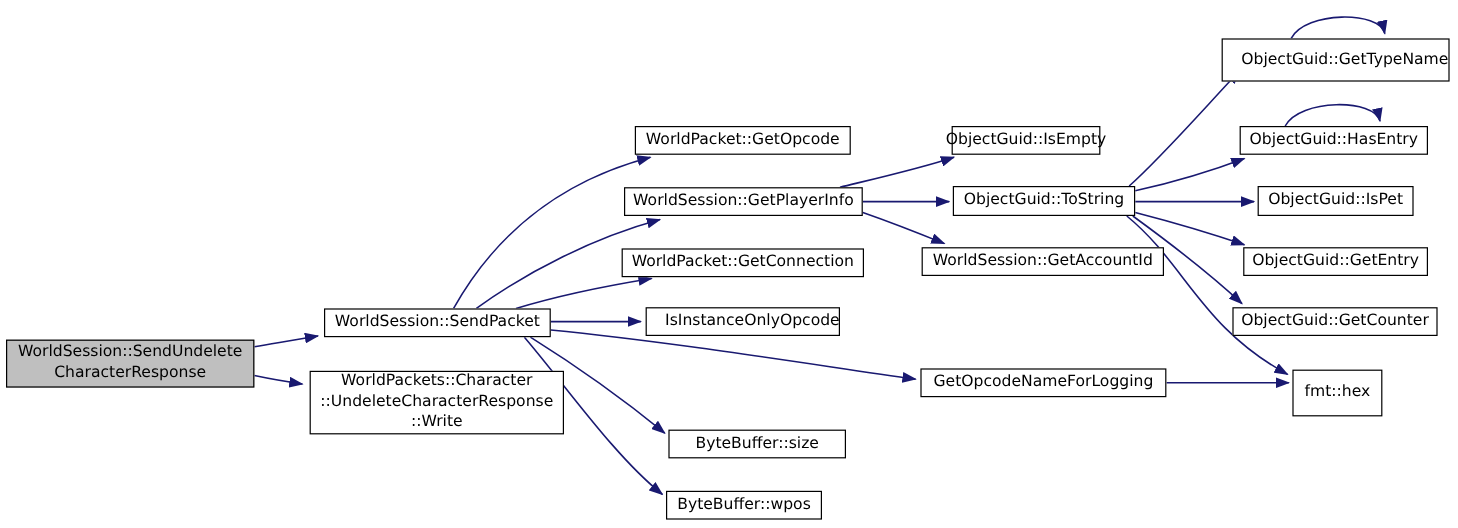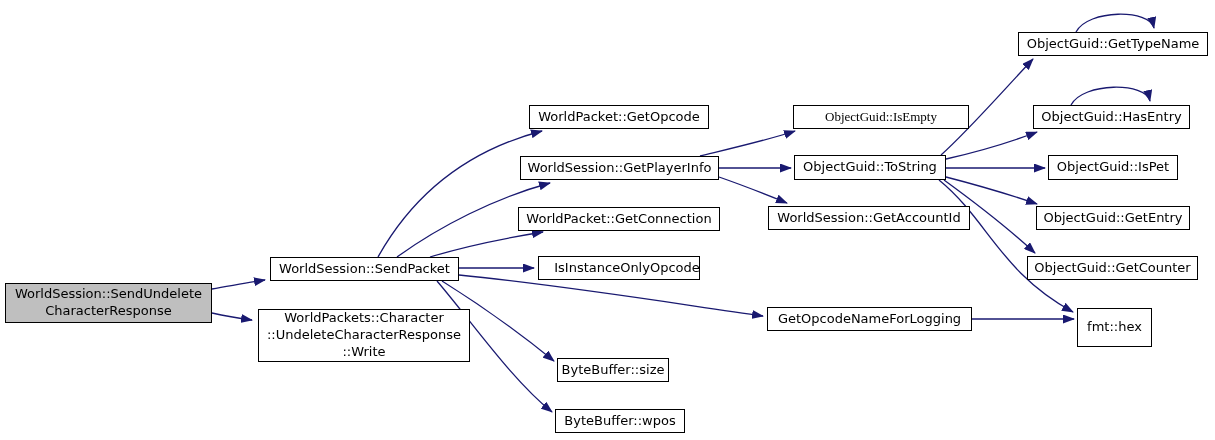--- a/index.html
+++ b/index.html
@@ -100,45 +100,45 @@
   </div>
 
   <div class="node" style="left:518px; top:207px; width:202px; height:24px;">
     <span class="lbl">WorldPacket::GetConnection</span>
   </div>
 
   <div class="node" style="left:538px; top:256px; width:162px; height:24px;padding-left:16px;">
     <span class="lbl">IsInstanceOnlyOpcode</span>
   </div>
 
-  <div class="node" style="left:557px; top:358px; width:112px; height:24px;">
+  <div class="node" style="left:557px; top:358px; width:148px; height:24px;">
     <span class="lbl">ByteBuffer::size</span>
   </div>
 
   <div class="node" style="left:555px; top:409px; width:130px; height:24px;">
     <span class="lbl">ByteBuffer::wpos</span>
   </div>
 
   <div class="node" style="left:767px; top:307px; width:205px; height:24px;">
     <span class="lbl">GetOpcodeNameForLogging</span>
   </div>
 
-  <div class="node" style="left:793px; top:105px; width:176px; height:24px;font-family:Liberation Serif, serif;">
+  <div class="node" style="left:793px; top:105px; width:124px; height:24px;">
     <span class="lbl">ObjectGuid::IsEmpty</span>
   </div>
 
   <div class="node" style="left:794px; top:155px; width:152px; height:25px;">
     <span class="lbl">ObjectGuid::ToString</span>
   </div>
 
   <div class="node" style="left:768px; top:206px; width:202px; height:24px;">
     <span class="lbl">WorldSession::GetAccountId</span>
   </div>
 
-  <div class="node" style="left:1018px; top:32px; width:190px; height:24px;">
+  <div class="node" style="left:1018px; top:32px; width:190px; height:36px;justify-content:flex-end;">
     <span class="lbl">ObjectGuid::GetTypeName</span>
   </div>
 
   <div class="node" style="left:1033px; top:105px; width:157px; height:24px;">
     <span class="lbl">ObjectGuid::HasEntry</span>
   </div>
 
   <div class="node" style="left:1048px; top:155px; width:130px; height:25px;">
     <span class="lbl">ObjectGuid::IsPet</span>
   </div>

